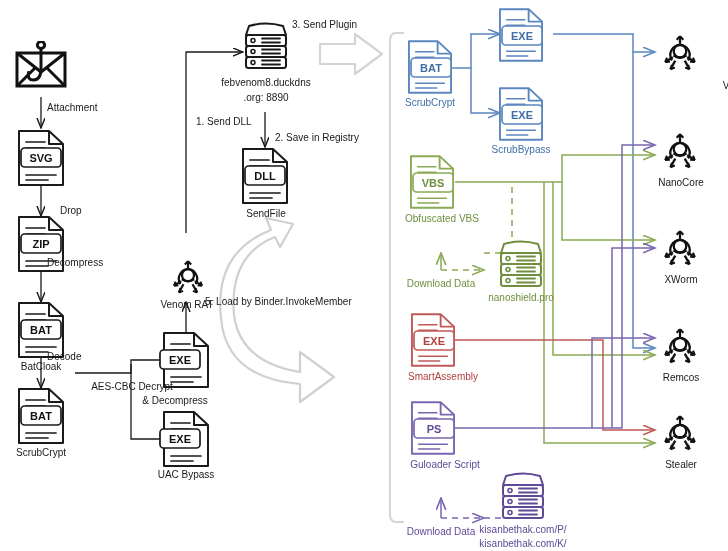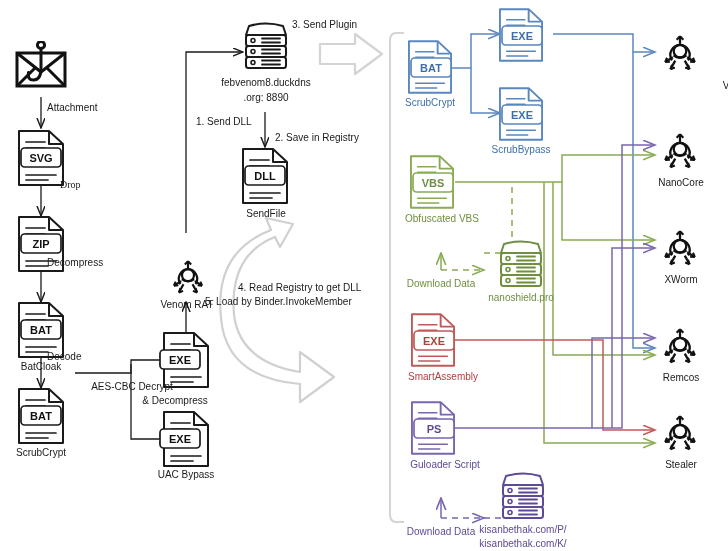--- a/index.html
+++ b/index.html
@@ -244,40 +244,39 @@
 
     <rect x="414" y="331" width="40" height="19" rx="3.5" fill="#fff" stroke="#c05a58" stroke-width="1.7"></rect>
     <text x="434" y="345" fill="#b0403f">EXE</text>
 
     <rect x="414" y="419" width="40" height="19" rx="3.5" fill="#fff" stroke="#7a66b0" stroke-width="1.7"></rect>
     <text x="434" y="433" fill="#5e4a96">PS</text>
   </g>
 </svg>
 
 <div class="lbl dk" style="left:47px;top:101px;">Attachment</div>
-<div class="lbl dk" style="left:60px;top:178px;font-family:Liberation Serif, serif;">Drop</div>
+<div class="lbl dk" style="left:60px;top:204px;">Drop</div>
 <div class="lbl dk" style="left:47px;top:256px;">Decompress</div>
 <div class="lbl dk" style="left:47px;top:350px;text-align:center;">Decode</div>
 
 <div class="lbl dk c" style="left:41px;top:360px;">BatCloak</div>
 <div class="lbl dk c" style="left:41px;top:446px;">ScrubCrypt</div>
 
 <div class="lbl dk c" style="left:132px;top:380px;">AES-CBC Decrypt</div>
 <div class="lbl dk c" style="left:132px;top:394px;margin-left:43px;">&amp; Decompress</div>
 
 <div class="lbl dk c" style="left:186px;top:468px;">UAC Bypass</div>
 <div class="lbl dk c" style="left:187px;top:298px;">Venom RAT</div>
 
 <div class="lbl dk c" style="left:266px;top:76px;">febvenom8.duckdns</div>
 <div class="lbl dk c" style="left:266px;top:91px;">.org: 8890</div>
 <div class="lbl dk" style="left:196px;top:115px;">1. Send DLL</div>
 <div class="lbl dk" style="left:275px;top:131px;">2. Save in Registry</div>
 <div class="lbl dk" style="left:292px;top:18px;">3. Send Plugin</div>
 <div class="lbl dk c" style="left:266px;top:207px;">SendFile</div>
-<div class="lbl dk" style="left:238px;top:281px;">4. Read Registry to get DLL</div>
 <div class="lbl dk" style="left:205px;top:295px;">5. Load by Binder.InvokeMember</div>
 
 <div class="lbl blue c" style="left:430px;top:96px;">ScrubCrypt</div>
 <div class="lbl blue c" style="left:521px;top:143px;">ScrubBypass</div>
 
 <div class="lbl green c" style="left:442px;top:212px;">Obfuscated VBS</div>
 <div class="lbl green c" style="left:441px;top:277px;">Download Data</div>
 <div class="lbl green c" style="left:521px;top:291px;">nanoshield.pro</div>
 
 <div class="lbl red c" style="left:443px;top:370px;">SmartAssembly</div>

